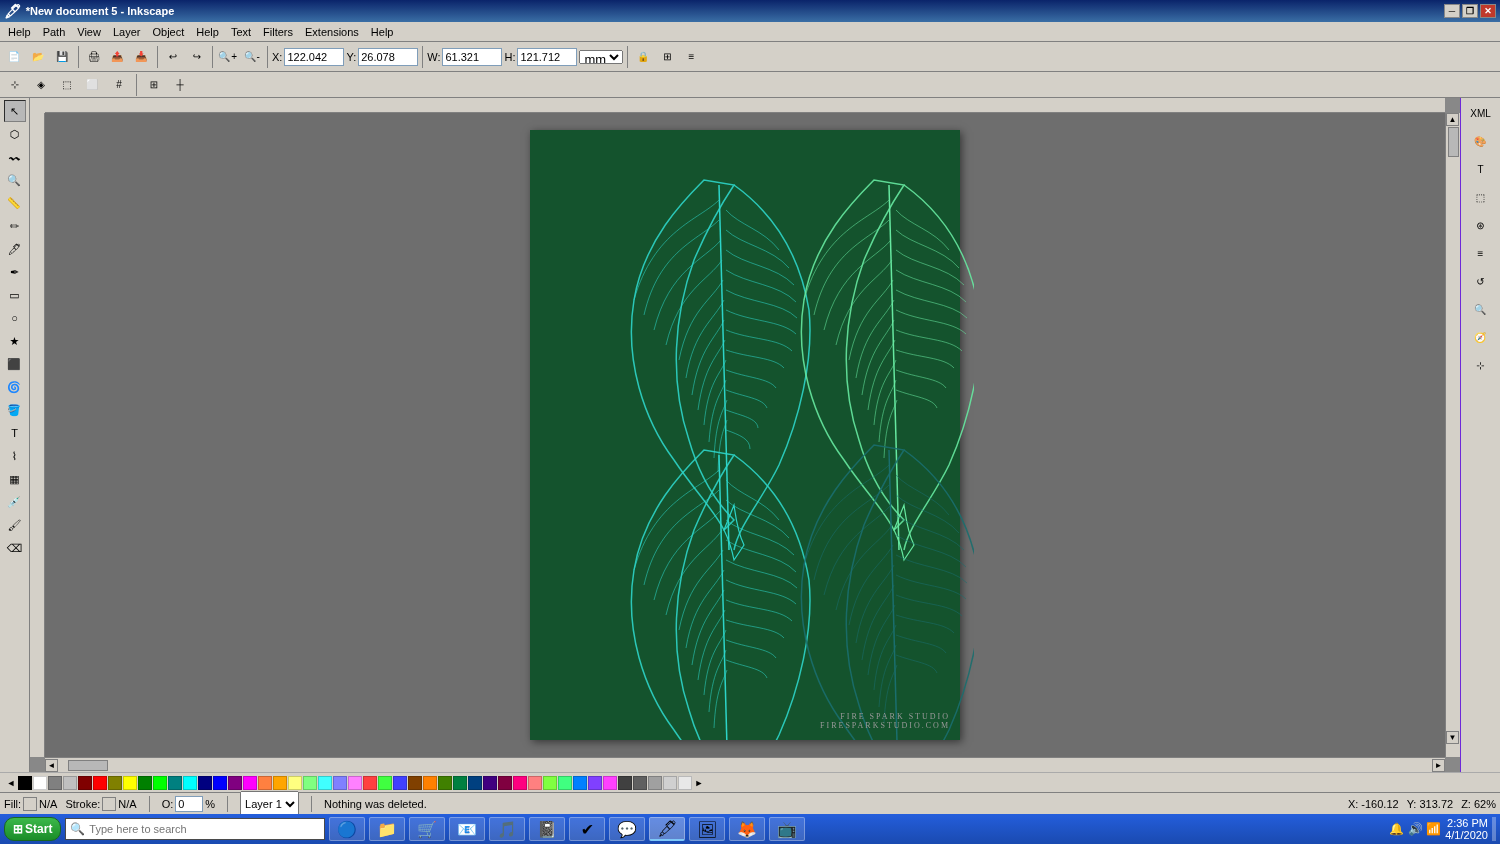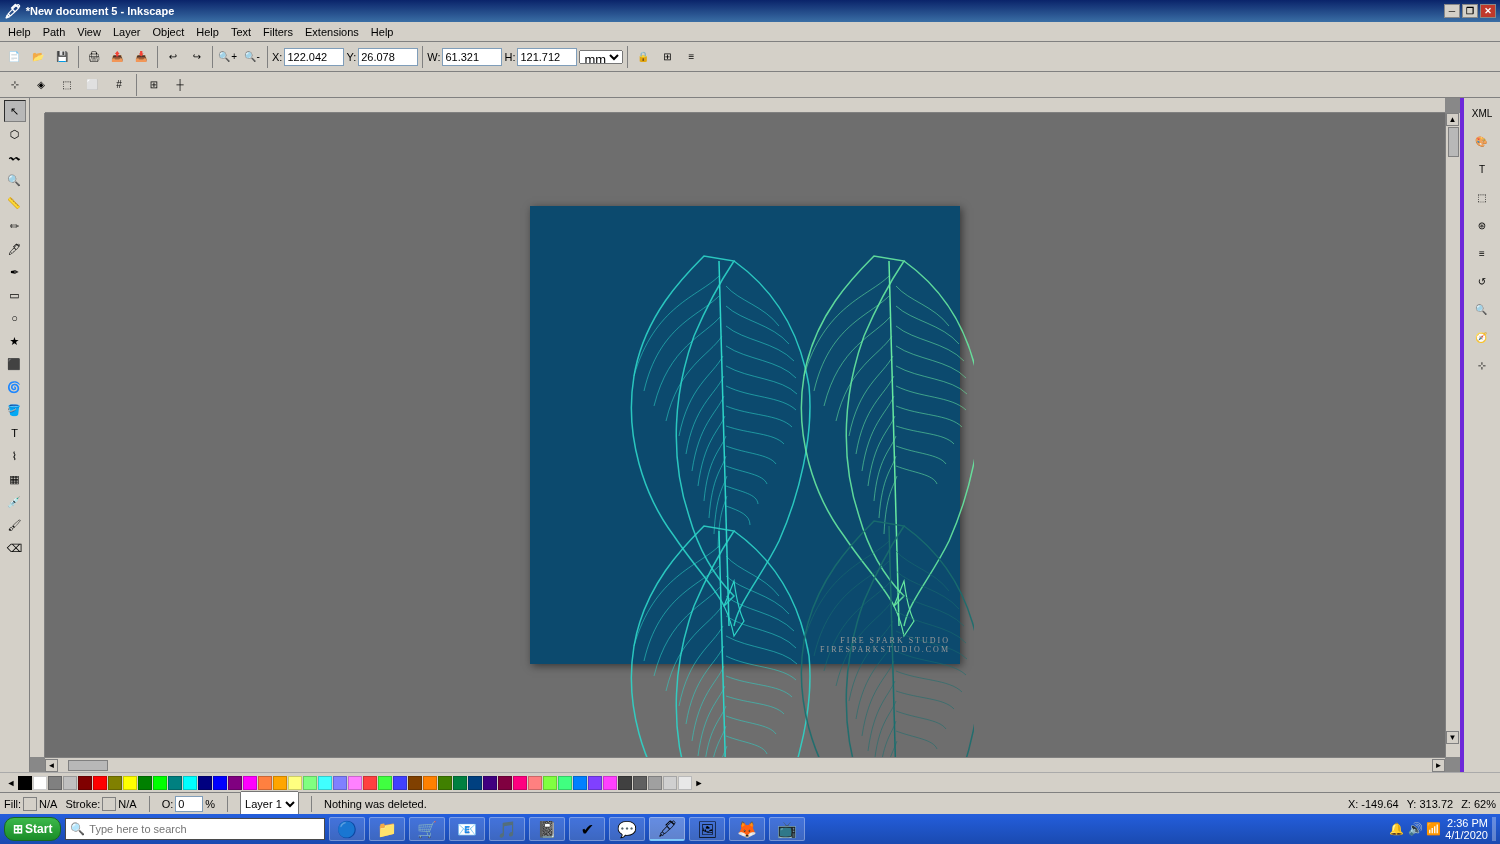--- a/index.html
+++ b/index.html
@@ -154,22 +154,22 @@
       position: relative;
       width: 100%; height: 100%;
       display: flex;
       align-items: center;
       justify-content: center;
     }
 
     
     #document-page {
       width: 430px;
-      height: 458px;
-      background: #0c4a6e;
+      height: 610px;
+      background: #14532d;
       box-shadow: 2px 2px 8px rgba(0,0,0,0.5);
       position: relative;
       padding-left: 14px;
     }
 
     
     #watermark {
       position: absolute;
       bottom: 10px;
       right: 10px;
@@ -177,21 +177,21 @@
       font-size: 8px;
       color: #999;
       font-family: Georgia, serif;
       letter-spacing: 2px;
     }
 
     
     #right-panel {
       width: 40px;
       background: #d4d0c8;
-      border-left: 4px solid #6d28d9;
+      border-left: 1px solid #6d28d9;
       display: flex;
       flex-direction: column;
       align-items: center;
       padding: 2px;
       gap: 2px;
       overflow: hidden;
     }
     .right-btn {
       width: 26px; height: 26px;
       background: #d4d0c8;
@@ -688,21 +688,21 @@
     <div class="status-section">
       <select style="height:26px;font-size:11px;">
         <option>Layer 1</option>
       </select>
     </div>
     <div class="status-sep"></div>
     <div class="status-section">
       <span>Nothing was deleted.</span>
     </div>
     <div style="margin-left:auto; display:flex; gap:8px;">
-      <span>X: -149.64</span>
+      <span>X: -160.12</span>
       <span>Y: 313.72</span>
       <span>Z: 62%</span>
     </div>
   </div>
 </div>
 
 <div id="taskbar" style="height:30px; position:fixed; bottom:0; left:0; right:0;">
   <button id="start-btn">
     <span>⊞</span>
     <span>Start</span>

